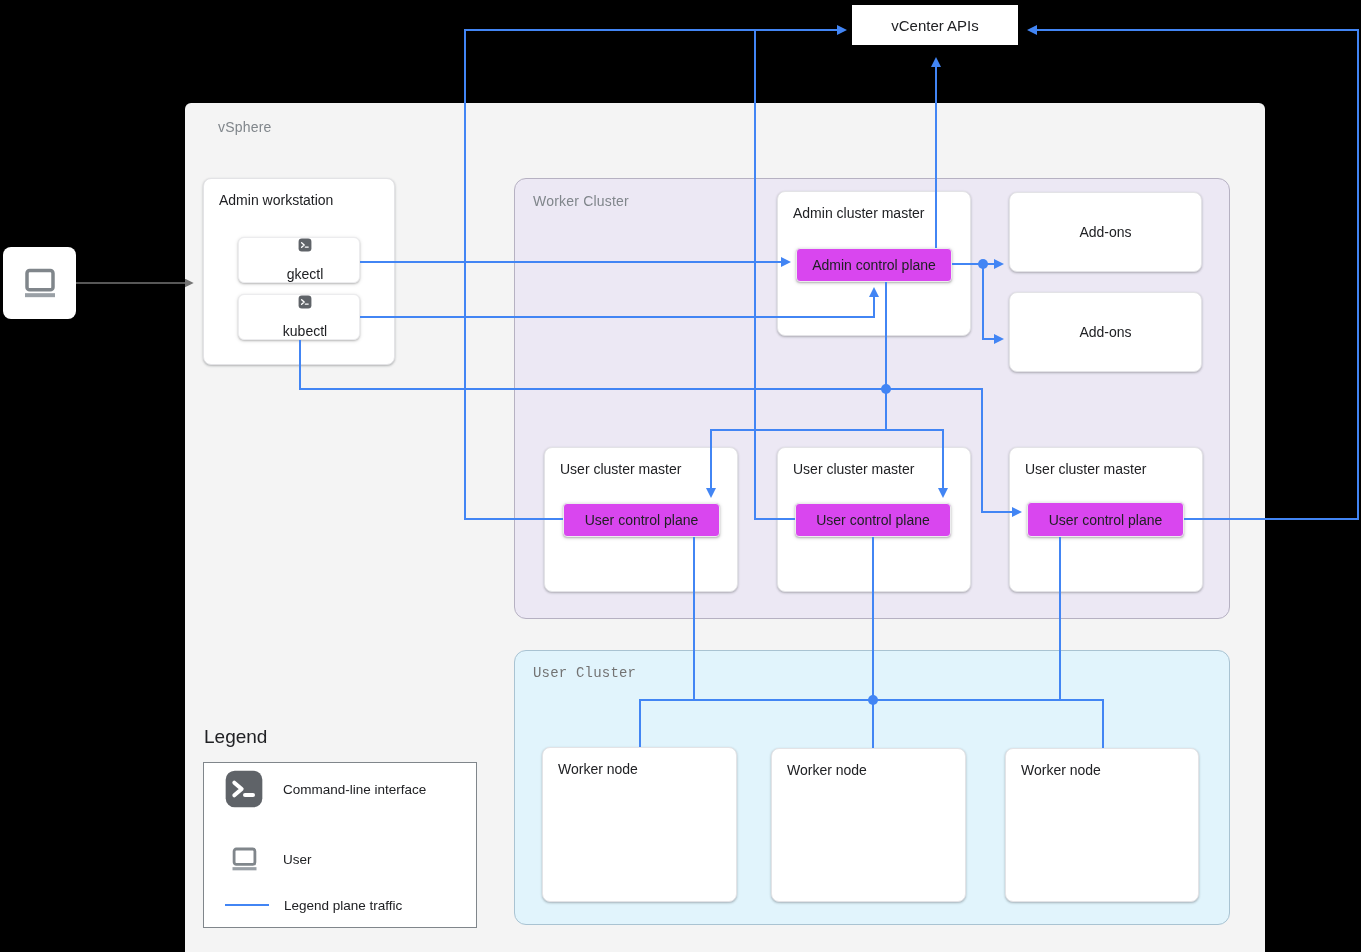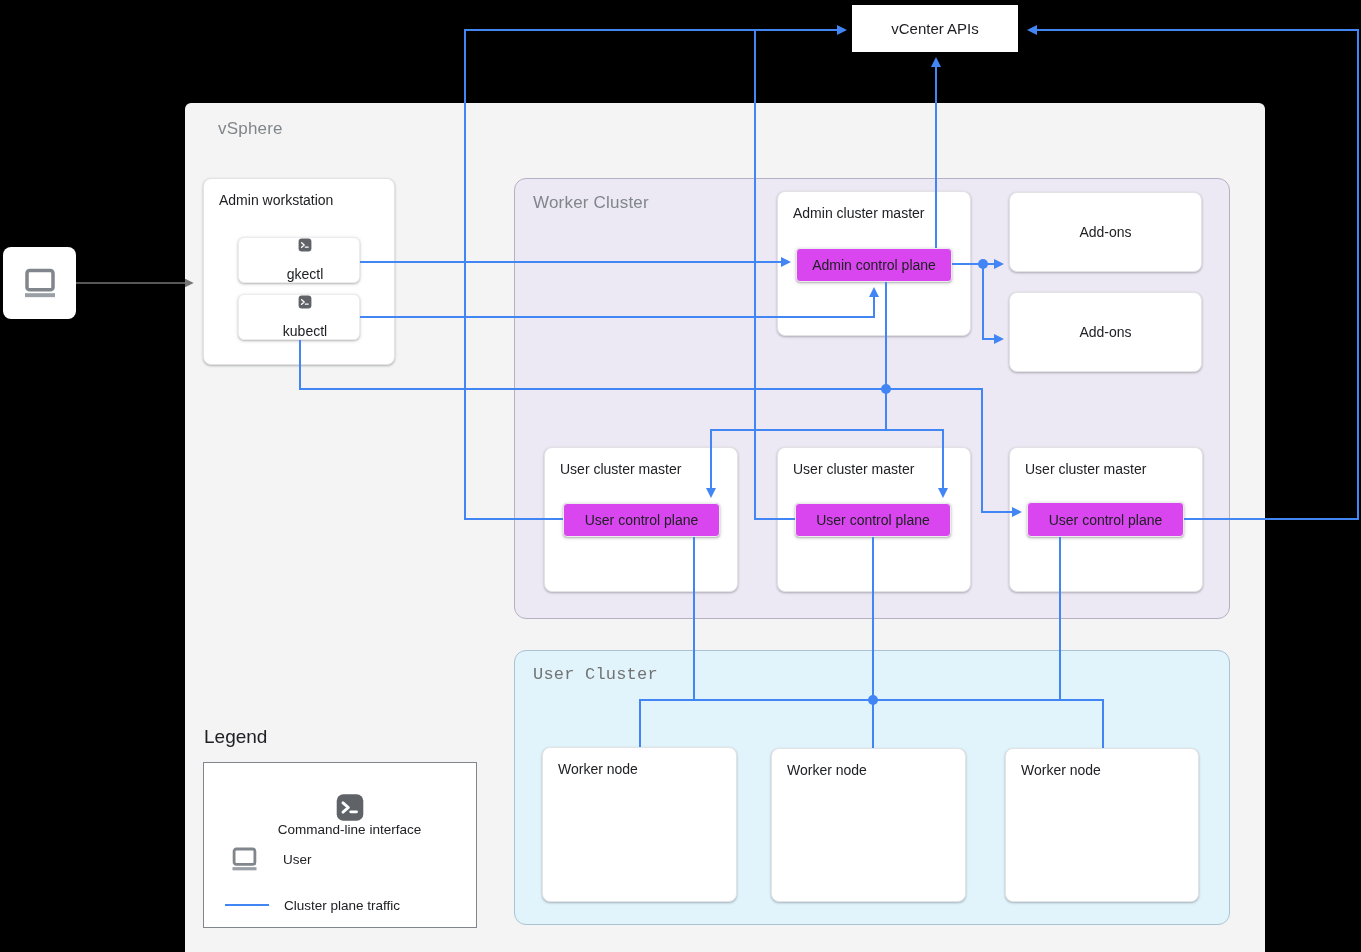--- a/index.html
+++ b/index.html
@@ -1,41 +1,41 @@
 <!DOCTYPE html>
 <html><head>
 <meta charset="utf-8">
 <style>
   * { margin:0; padding:0; box-sizing:border-box; }
   html,body { width:1361px; height:952px; background:#000; font-family:"Liberation Sans",sans-serif; }
   #stage { position:relative; width:1361px; height:952px; background:#000; overflow:hidden; }
 
   .zone { position:absolute; }
   .vsphere { left:185px; top:103px; width:1080px; height:849px; background:#f4f4f4; border-radius:6px 6px 0 0; }
-  .zone-label { position:absolute; font-size:17px; color:#80868b; letter-spacing:.2px; }
+  .zone-label { position:absolute; font-size:14px; color:#80868b; letter-spacing:.2px; }
 
   .cluster { position:absolute; border-radius:12px; }
   .admin-cluster { left:514px; top:178px; width:716px; height:441px; background:#ece8f4; border:1px solid #b6b1c2; }
   .user-cluster  { left:514px; top:650px; width:716px; height:275px; background:#e1f4fc; border:1px solid #a9c3d2; }
 
   .card { position:absolute; background:#fff; border-radius:8px; border:1px solid #e3e3e6;
           box-shadow:0 1px 2px rgba(60,64,67,.25), 0 1px 3px rgba(60,64,67,.12); }
   .card-title { position:absolute; left:15px; top:13px; font-size:14px; color:#202124; }
 
   .chip { position:absolute; background:#d946ef; border-radius:4px; border:1px solid #ececee;
           box-shadow:0 1px 2px rgba(0,0,0,.22), 0 1px 4px rgba(0,0,0,.14);
           display:flex; align-items:center; justify-content:center; font-size:14px; color:#202124; }
 
   .tool-card { position:absolute; width:122px; height:46px; background:#fff; border-radius:6px; border:1px solid #ececee;
           box-shadow:0 1px 2px rgba(0,0,0,.2), 0 1px 4px rgba(0,0,0,.12);
           display:flex; align-items:center; gap:14px; padding-left:12px; font-size:14px; color:#202124;flex-direction:column; }
 
   .centered-card { display:flex; align-items:center; justify-content:center; font-size:14px; color:#202124; }
 
-  .vcenter { position:absolute; left:852px; top:5px; width:166px; height:47px; background:#fff;
+  .vcenter { position:absolute; left:852px; top:5px; width:166px; height:40px; background:#fff;
              display:flex; align-items:center; justify-content:center; font-size:15px; color:#202124; }
 
   .user-box { position:absolute; left:3px; top:247px; width:73px; height:72px; background:#fff; border-radius:8px;
               display:flex; align-items:center; justify-content:center; }
 
   .legend-title { position:absolute; left:204px; top:726px; font-size:19px; color:#202124; font-weight:500; }
   .legend-box { position:absolute; left:203px; top:762px; width:274px; height:166px; background:#fff; border:1px solid #80868b; }
   .legend-row { position:absolute; left:0; width:100%; display:flex; align-items:center; }
   .legend-label { font-size:13.5px; color:#202124; }
   .legend-line { width:44px; height:2px; background:#4285f4; }
@@ -131,38 +131,38 @@
   </div>
   <div class="card" style="left:771px; top:748px; width:195px; height:154px;">
     <span class="card-title">Worker node</span>
   </div>
   <div class="card" style="left:1005px; top:748px; width:194px; height:154px;">
     <span class="card-title">Worker node</span>
   </div>
 
   <div class="legend-title">Legend</div>
   <div class="legend-box">
-    <div class="legend-row" style="top:30px; height:44px;flex-direction:column;">
+    <div class="legend-row" style="top:4px; height:44px;">
       <svg class="icon" style="margin-left:20px;" width="40" height="40" viewBox="0 0 24 24">
         <rect x="1" y="1" width="22" height="22" rx="5.5" fill="#5f6368"></rect>
         <path d="M6.2 8.2l4.4 3.8-4.4 3.8" stroke="#fff" stroke-width="2.4" fill="none" stroke-linecap="round" stroke-linejoin="round"></path>
         <path d="M12.6 15.6h4.8" stroke="#fff" stroke-width="2.4" stroke-linecap="round"></path>
       </svg>
       <span class="legend-label" style="margin-left:19px;">Command-line interface</span>
     </div>
     <div class="legend-row" style="top:76px; height:40px;">
       <svg class="icon" style="margin-left:23px;" width="35" height="32" viewBox="0 0 24 24">
         <rect x="4.2" y="4.5" width="15.6" height="11.6" rx="1.6" fill="none" stroke="#80868b" stroke-width="2.1"></rect>
         <path d="M3 19.3h18" stroke="#9aa0a6" stroke-width="2.4"></path>
       </svg>
       <span class="legend-label" style="margin-left:21px;">User</span>
     </div>
     <div class="legend-row" style="top:128px; height:28px;">
       <span class="legend-line" style="margin-left:21px;"></span>
-      <span class="legend-label" style="margin-left:15px;">Cluster plane traffic</span>
+      <span class="legend-label" style="margin-left:15px;">Legend plane traffic</span>
     </div>
   </div>
 
   <svg class="wires" width="1361" height="952" viewBox="0 0 1361 952">
     <defs>
       <marker id="ab" viewBox="0 0 10 10" refX="7" refY="5" markerWidth="5" markerHeight="5" orient="auto-start-reverse">
         <path d="M0,0 L10,5 L0,10 z" fill="#4285f4"></path>
       </marker>
       <marker id="ag" viewBox="0 0 10 10" refX="7" refY="5" markerWidth="6" markerHeight="6" orient="auto-start-reverse">
         <path d="M0,0 L10,5 L0,10 z" fill="#757575"></path>

